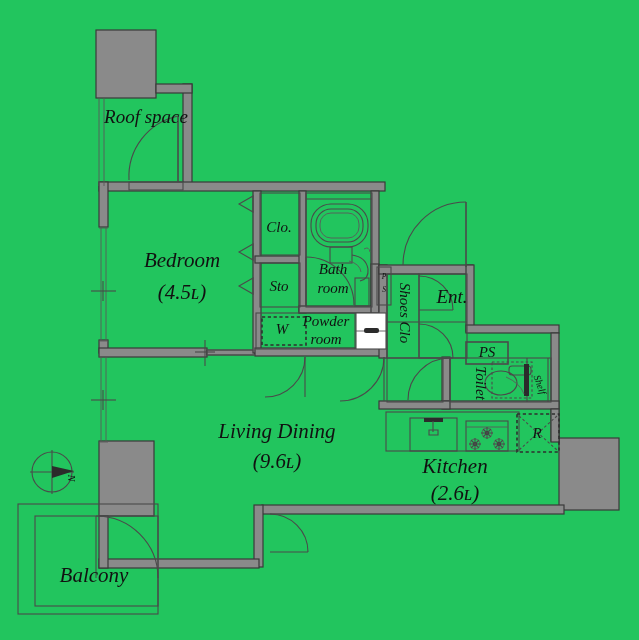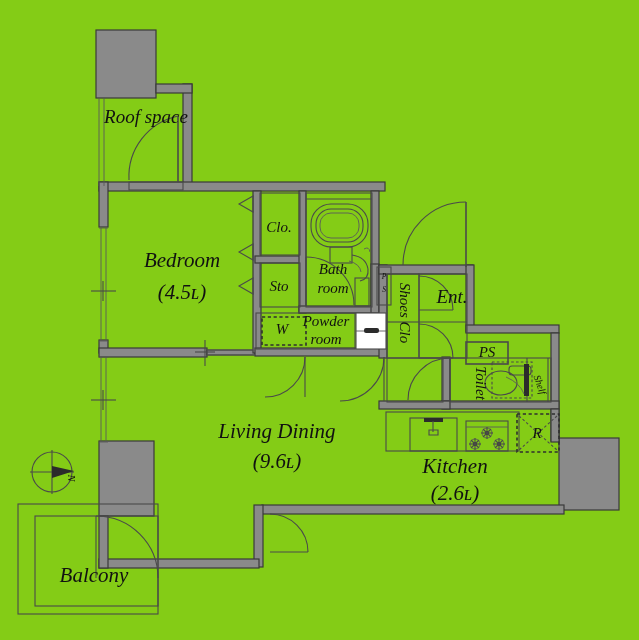--- a/index.html
+++ b/index.html
@@ -10,21 +10,21 @@
   body {
     width: 639px;
     height: 640px;
     font-family: "Liberation Serif", serif;
     overflow: hidden;
   }
   #floorplan-root {
     position: relative;
     width: 639px;
     height: 640px;
-    background: #84cc16;
+    background: #22c55e;
   }
   svg.plan {
     position: absolute;
     top: 0; left: 0;
     width: 639px;
     height: 640px;
     display: block;
   }
   .wall      { fill: #8a8a8a; stroke: #3a3a3a; stroke-width: 1.2; }
   .slab      { fill: #8a8a8a; stroke: #3a3a3a; stroke-width: 1.2; }

